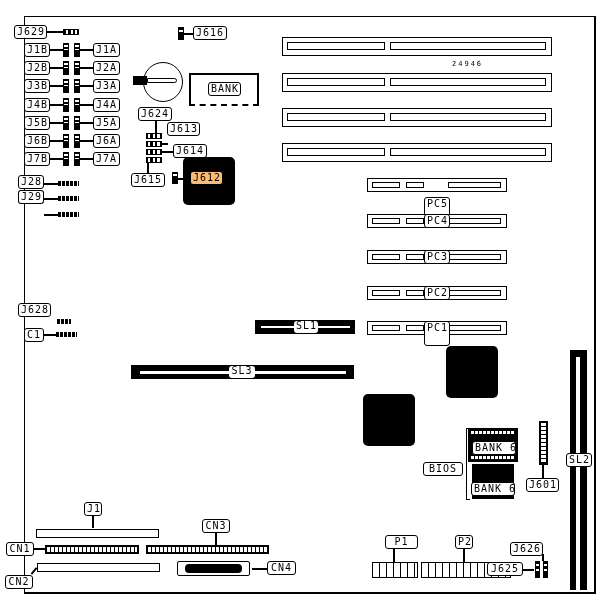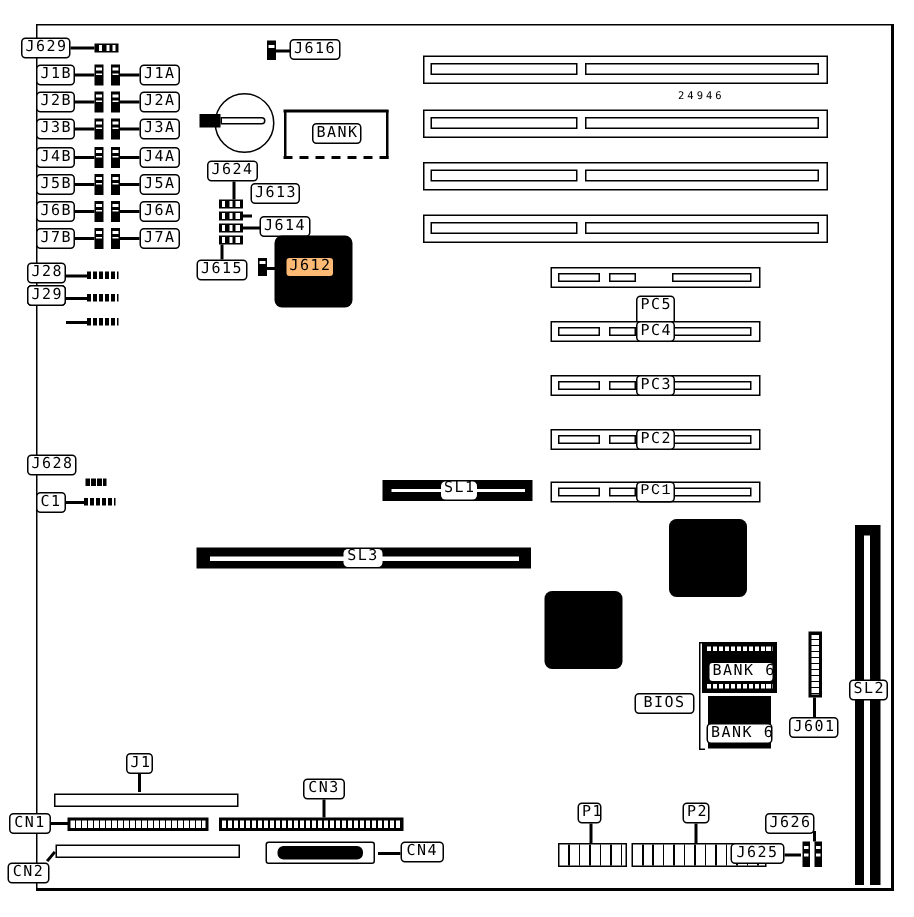--- a/index.html
+++ b/index.html
@@ -230,21 +230,21 @@
     <div class="slot" style="left:367px;top:286px;width:140px;height:14px;">
       <div class="in" style="left:4px;top:3px;width:28px;height:6px;"></div>
       <div class="in" style="left:38px;top:3px;width:18px;height:6px;"></div>
       <div class="in" style="left:80px;top:3px;width:53px;height:6px;"></div>
       <div class="lbl" style="left:56px;top:-1px;width:26px;height:14px;">PC2</div>
     </div>
     <div class="slot" style="left:367px;top:321px;width:140px;height:14px;">
       <div class="in" style="left:4px;top:3px;width:28px;height:6px;"></div>
       <div class="in" style="left:38px;top:3px;width:18px;height:6px;"></div>
       <div class="in" style="left:80px;top:3px;width:53px;height:6px;"></div>
-      <div class="lbl" style="left:56px;top:-1px;width:26px;height:14px;font-family:Liberation Mono, monospace;">PC1</div>
+      <div class="lbl" style="left:56px;top:-1px;width:26px;height:25px;">PC1</div>
     </div>
   </div>
 
 <div class="abs" style="left:255px;top:320px;width:100px;height:14px;background:#000;"></div>
 <div class="abs" style="left:261px;top:326px;width:89px;height:2px;background:#fff;"></div>
 <div class="lbl" style="left:294px;top:321px;width:24px;height:12px;line-height:9px;border:none;background:#fff;">SL1</div>
 
 <div class="abs" style="left:131px;top:365px;width:223px;height:14px;background:#000;"></div>
 <div class="abs" style="left:140px;top:371px;width:206px;height:3px;background:#fff;"></div>
 <div class="lbl" style="left:229px;top:366px;width:26px;height:12px;line-height:9px;border:none;background:#fff;">SL3</div>
@@ -286,21 +286,21 @@
 
 <div class="abs" style="left:37px;top:563px;width:123px;height:9px;border:1px solid #000;"></div>
 <div class="vlead" style="left:33px;top:567px;height:8px;transform:rotate(40deg);"></div>
 <div class="lbl" style="left:5px;top:575px;width:28px;">CN2</div>
 
 <div class="abs" style="left:177px;top:561px;width:73px;height:15px;border:1px solid #000;border-radius:2px;"></div>
 <div class="abs" style="left:185px;top:564px;width:57px;height:9px;background:#000;border-radius:4px;"></div>
 <div class="lead" style="left:252px;top:568px;width:15px;"></div>
 <div class="lbl" style="left:267px;top:561px;width:29px;">CN4</div>
 
-<div class="lbl" style="left:385px;top:535px;width:16px;">P1</div>
+<div class="lbl" style="left:385px;top:535px;width:33px;">P1</div>
 <div class="vlead" style="left:393px;top:549px;height:13px;"></div>
 <div class="abs" style="left:372px;top:562px;width:46px;height:16px;border:1px solid #000;background:repeating-linear-gradient(90deg,#fff 0 6px,#000 6px 7px);"></div>
 
 <div class="lbl" style="left:455px;top:535px;width:18px;">P2</div>
 <div class="vlead" style="left:463px;top:549px;height:13px;"></div>
 <div class="abs" style="left:421px;top:562px;width:90px;height:16px;border:1px solid #000;background:repeating-linear-gradient(90deg,#fff 0 6px,#000 6px 7px);"></div>
 
 <div class="lbl" style="left:487px;top:562px;width:36px;">J625</div>
 <div class="lead" style="left:523px;top:569px;width:11px;"></div>
 <div class="jmp" style="left:535px;top:561px;width:5px;height:17px;">

